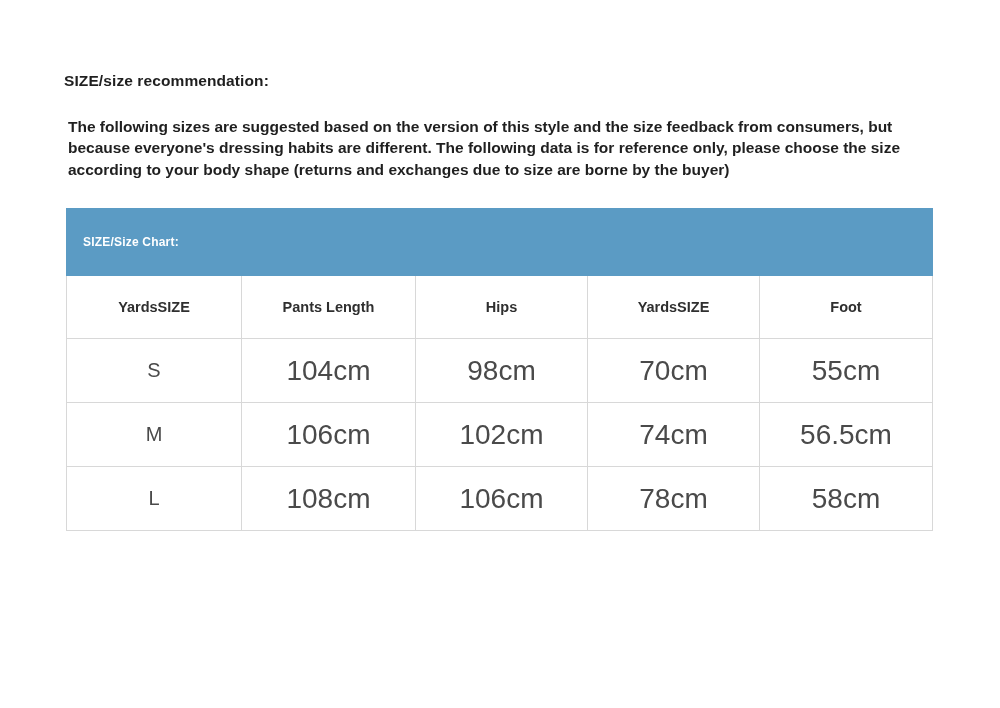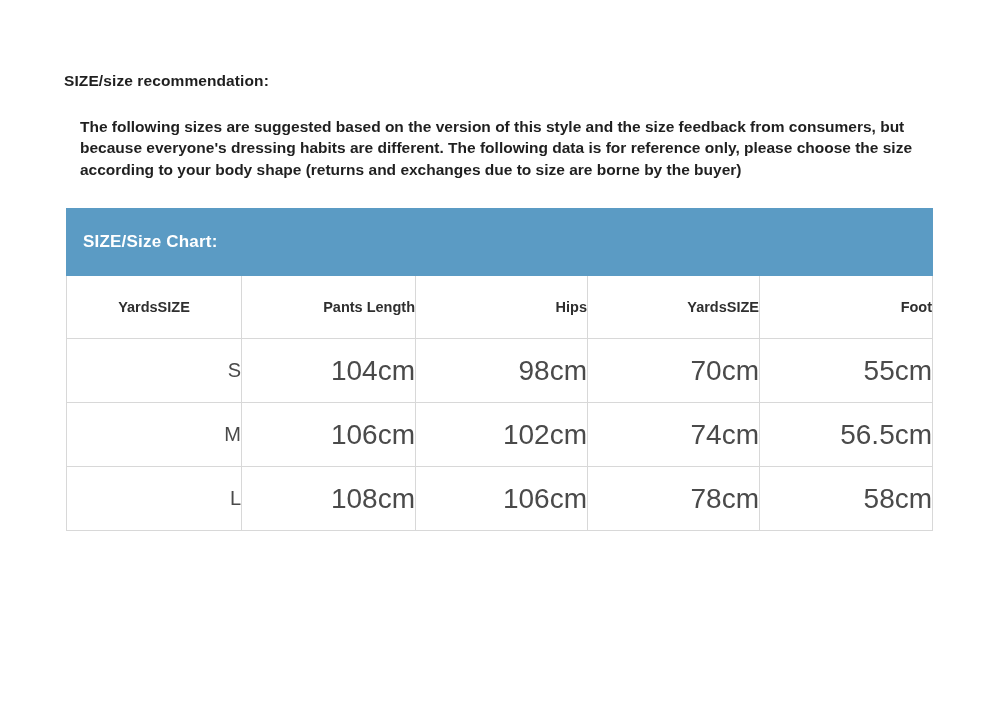--- a/index.html
+++ b/index.html
@@ -31,48 +31,48 @@
     font-weight: bold;
     color: #1f1f1f;
     letter-spacing: 0.1px;
     margin: 0 0 26px 0;
   }
   .intro-body {
     font-size: 15.5px;
     font-weight: bold;
     color: #1f1f1f;
     line-height: 1.38;
-    margin: 16px;
+    margin: 4px;
     width: 876px;
   }
   .table-wrap {
     position: absolute;
     left: 66px;
     top: 208px;
     width: 866px;
   }
   table.size-chart {
     border-collapse: collapse;
     width: 866px;
     table-layout: fixed;
   }
   table.size-chart td,
   table.size-chart th {
     border: 1px solid #d8d8d8;
     padding: 0;
-    text-align: right;
+    text-align: center;
     vertical-align: middle;
   }
   .chart-title-cell {
     background: #5b9bc4;
     color: #ffffff;
     height: 66px;
     text-align: left !important;
     padding-left: 16px !important;
-    font-size: 17px;
+    font-size: 12px;
     font-weight: bold;
     border: 1px solid #5b9bc4 !important;
     letter-spacing: 0.2px;
   }
   thead.head-row th {
     height: 62px;
     font-size: 14.5px;
     font-weight: bold;
     color: #2f2f2f;
     background: #ffffff;

